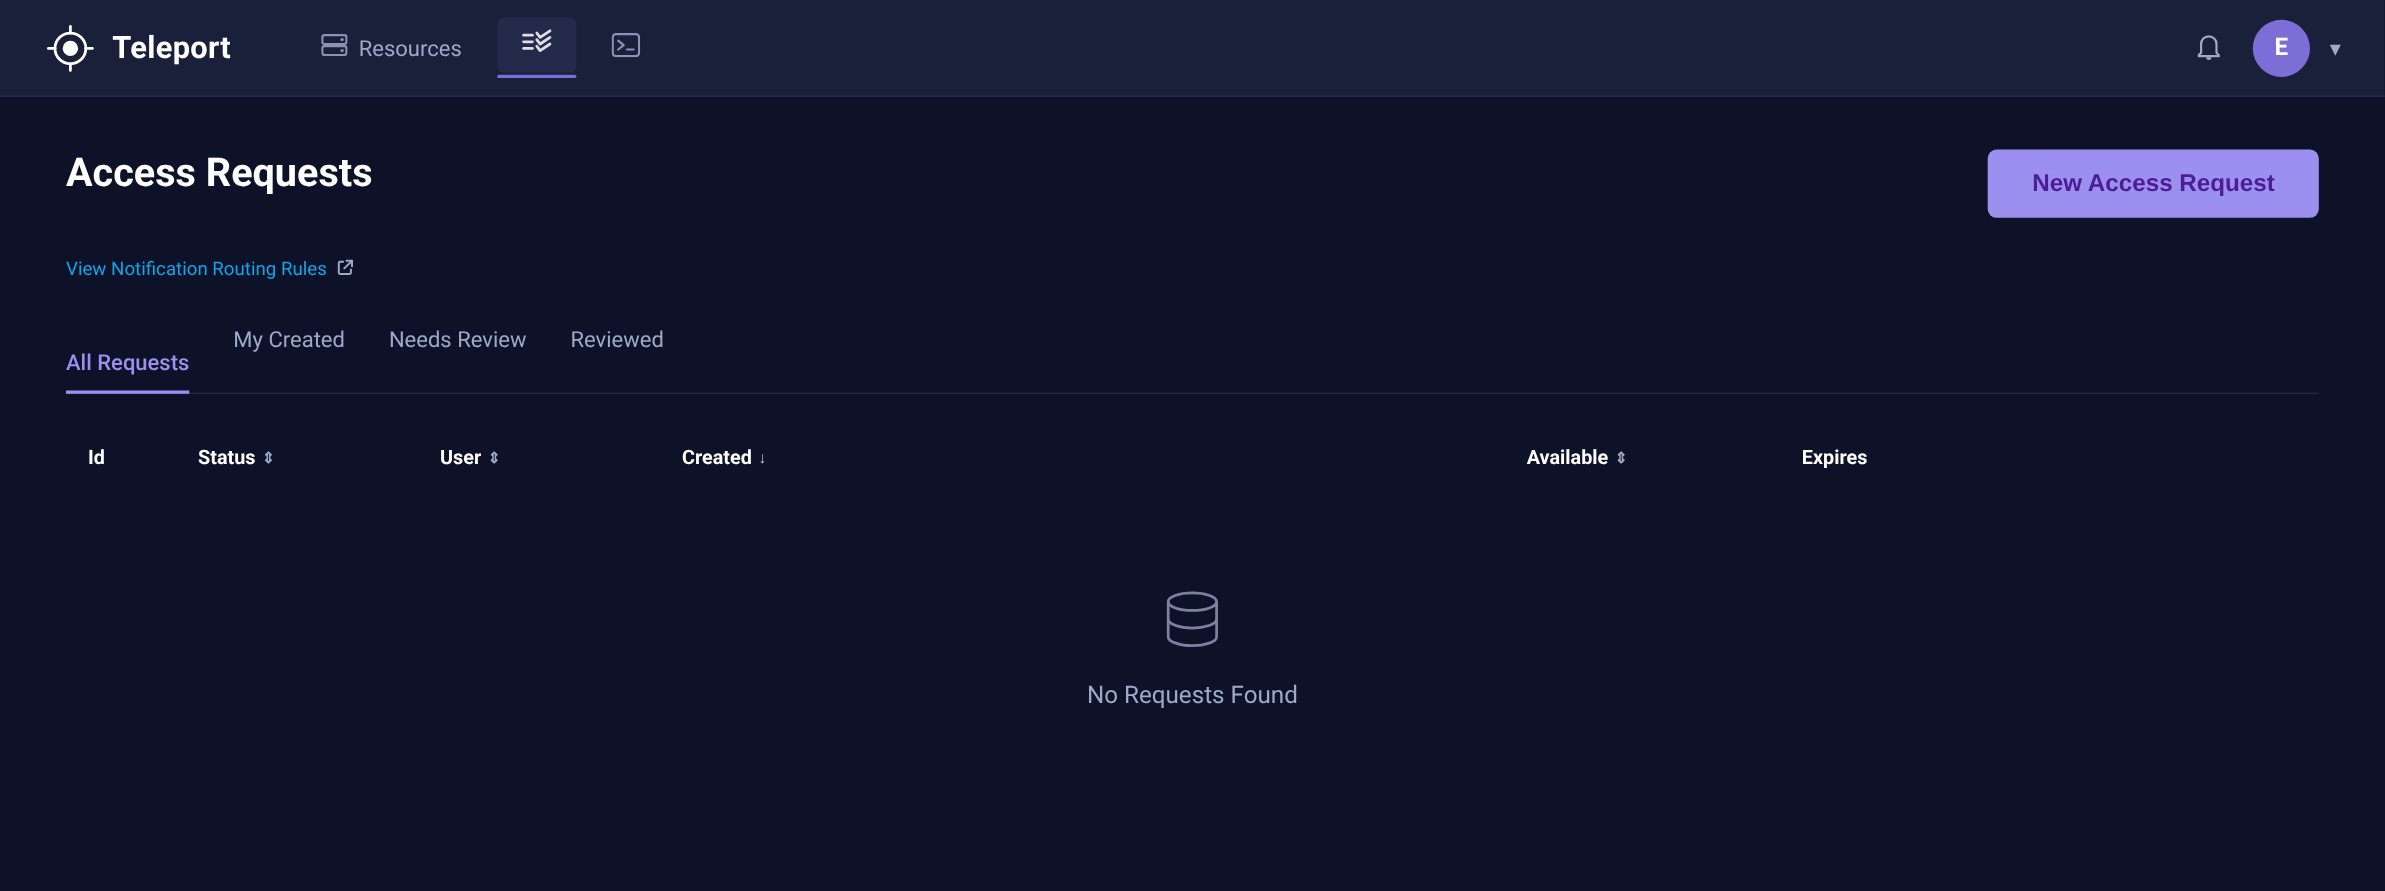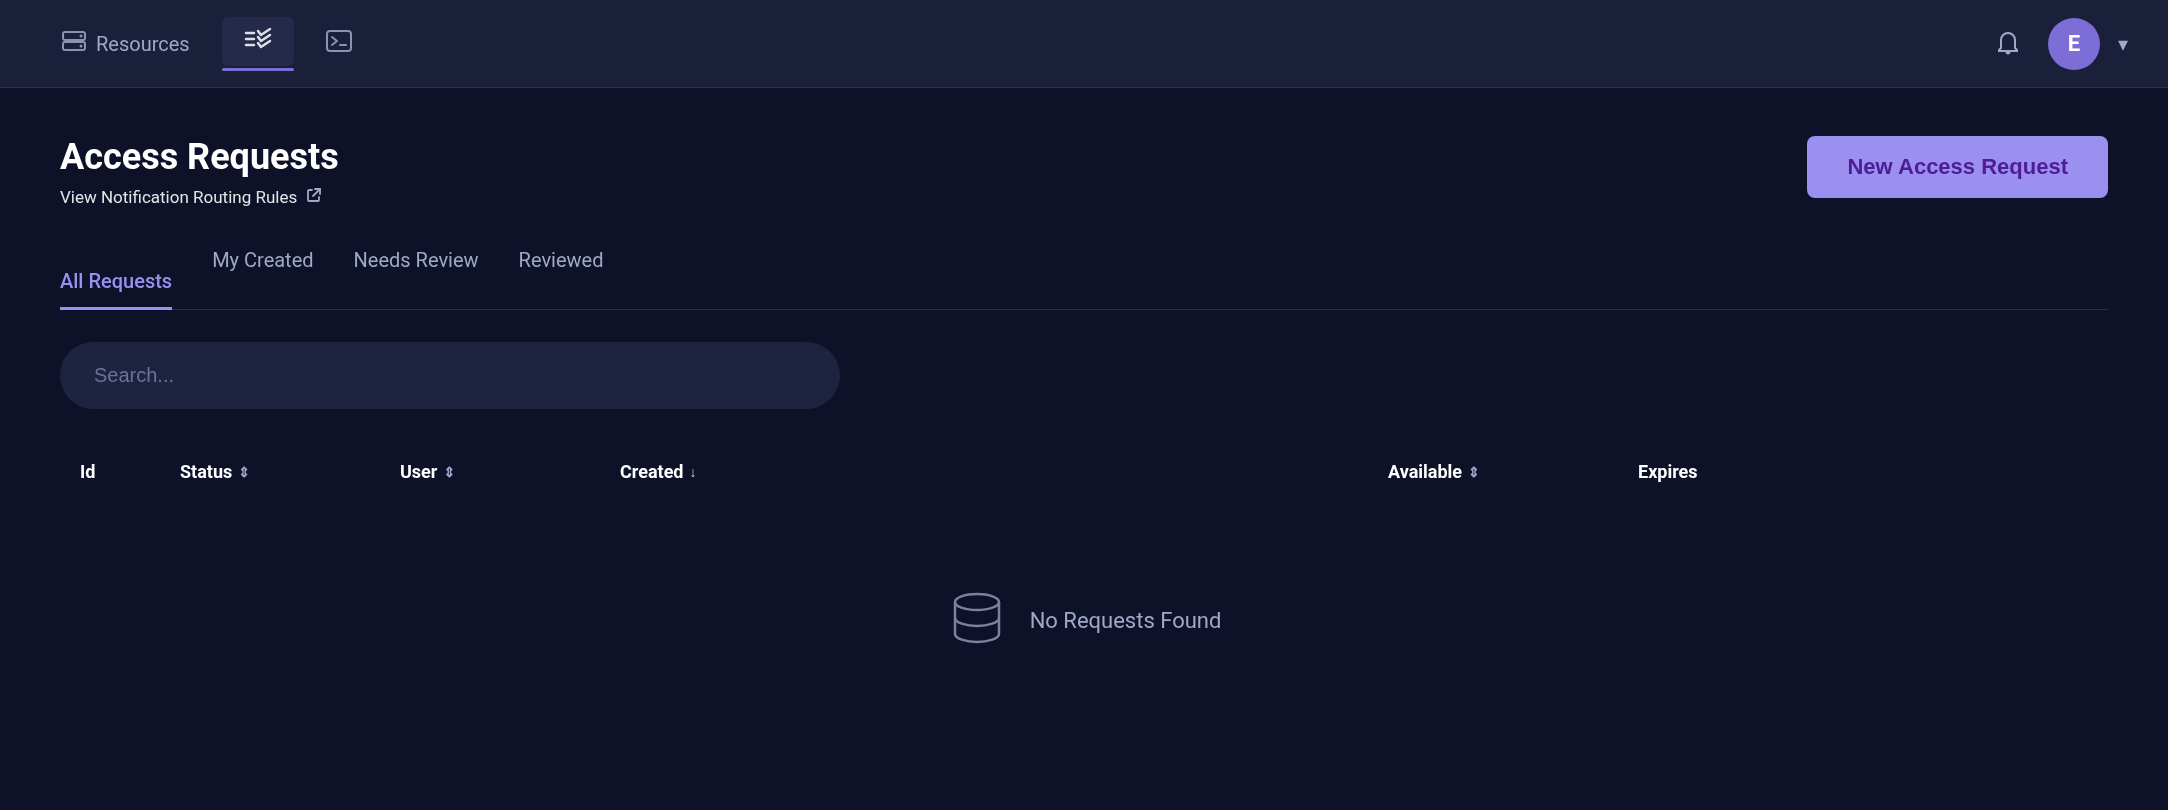--- a/index.html
+++ b/index.html
@@ -135,22 +135,23 @@
     .page-title {
       font-size: 36px;
       font-weight: 700;
       color: #ffffff;
     }
     .page-subtitle {
       display: flex;
       align-items: center;
       gap: 8px;
       font-size: 17px;
-      color: #e5e5e5;
-      cursor: pointer;
+      color: #0ea5e9;
+      cursor: pointer;
+      margin-top: 48px;
     }
     .external-link-icon {
       font-size: 16px;
     }
     .btn-new-request {
       background-color: #9b8ff0;
       color: #4c1d95;
       border: none;
       border-radius: 8px;
       padding: 18px 40px;
@@ -224,21 +225,21 @@
       color: #a0a8c8;
     }
     .sort-icon-down {
       font-size: 14px;
       color: #c0c8e8;
     }
 
     
     .empty-state {
       display: flex;
-      flex-direction: row;
+      flex-direction: column;
       align-items: center;
       justify-content: center;
       padding: 80px 0;
       gap: 23px;
     }
     .empty-text {
       font-size: 22px;
       color: #a0a8c8;
     }
 
@@ -247,20 +248,32 @@
       width: 60px;
       height: 60px;
       fill: #a0a8c8;
       opacity: 0.75;
     }
   </style>
 </head>
 <body>
 
 <nav class="navbar">
+  <div class="nav-logo">
+    <svg class="nav-logo-icon" viewBox="0 0 48 48" fill="none" xmlns="http://www.w3.org/2000/svg">
+      <rect width="48" height="48" rx="8" fill="#1a1f3a"></rect>
+      <circle cx="24" cy="24" r="14" stroke="#ffffff" stroke-width="2.5" fill="none"></circle>
+      <circle cx="24" cy="24" r="7" fill="#ffffff"></circle>
+      <line x1="24" y1="10" x2="24" y2="4" stroke="#ffffff" stroke-width="2.5" stroke-linecap="round"></line>
+      <line x1="24" y1="44" x2="24" y2="38" stroke="#ffffff" stroke-width="2.5" stroke-linecap="round"></line>
+      <line x1="10" y1="24" x2="4" y2="24" stroke="#ffffff" stroke-width="2.5" stroke-linecap="round"></line>
+      <line x1="44" y1="24" x2="38" y2="24" stroke="#ffffff" stroke-width="2.5" stroke-linecap="round"></line>
+    </svg>
+    <span class="nav-logo-text">Teleport</span>
+  </div>
 
   <div class="nav-items">
 
     <div class="nav-item-wrapper">
       <div class="nav-item">
         <span class="nav-item-icon">
           <svg width="24" height="20" viewBox="0 0 24 20" fill="none" xmlns="http://www.w3.org/2000/svg">
             <rect x="1" y="1" width="22" height="8" rx="2" stroke="#a0a8c8" stroke-width="2" fill="none"></rect>
             <rect x="1" y="11" width="22" height="8" rx="2" stroke="#a0a8c8" stroke-width="2" fill="none"></rect>
             <circle cx="19" cy="5" r="1.5" fill="#a0a8c8"></circle>
@@ -332,23 +345,20 @@
     <button class="btn-new-request">New Access Request</button>
   </div>
 
   <div class="tabs">
     <div class="tab active">All Requests</div>
     <div class="tab">My Created</div>
     <div class="tab">Needs Review</div>
     <div class="tab">Reviewed</div>
   </div>
 
-  <div class="search-container">
-    <input class="search-input" type="text" placeholder="Search..." style="">
-  </div>
 
   <div class="table-header">
     <div class="col-header">
       <span>Id</span>
     </div>
     <div class="col-header">
       <span>Status</span>
       <span class="sort-icon">⇕</span>
     </div>
     <div class="col-header">

